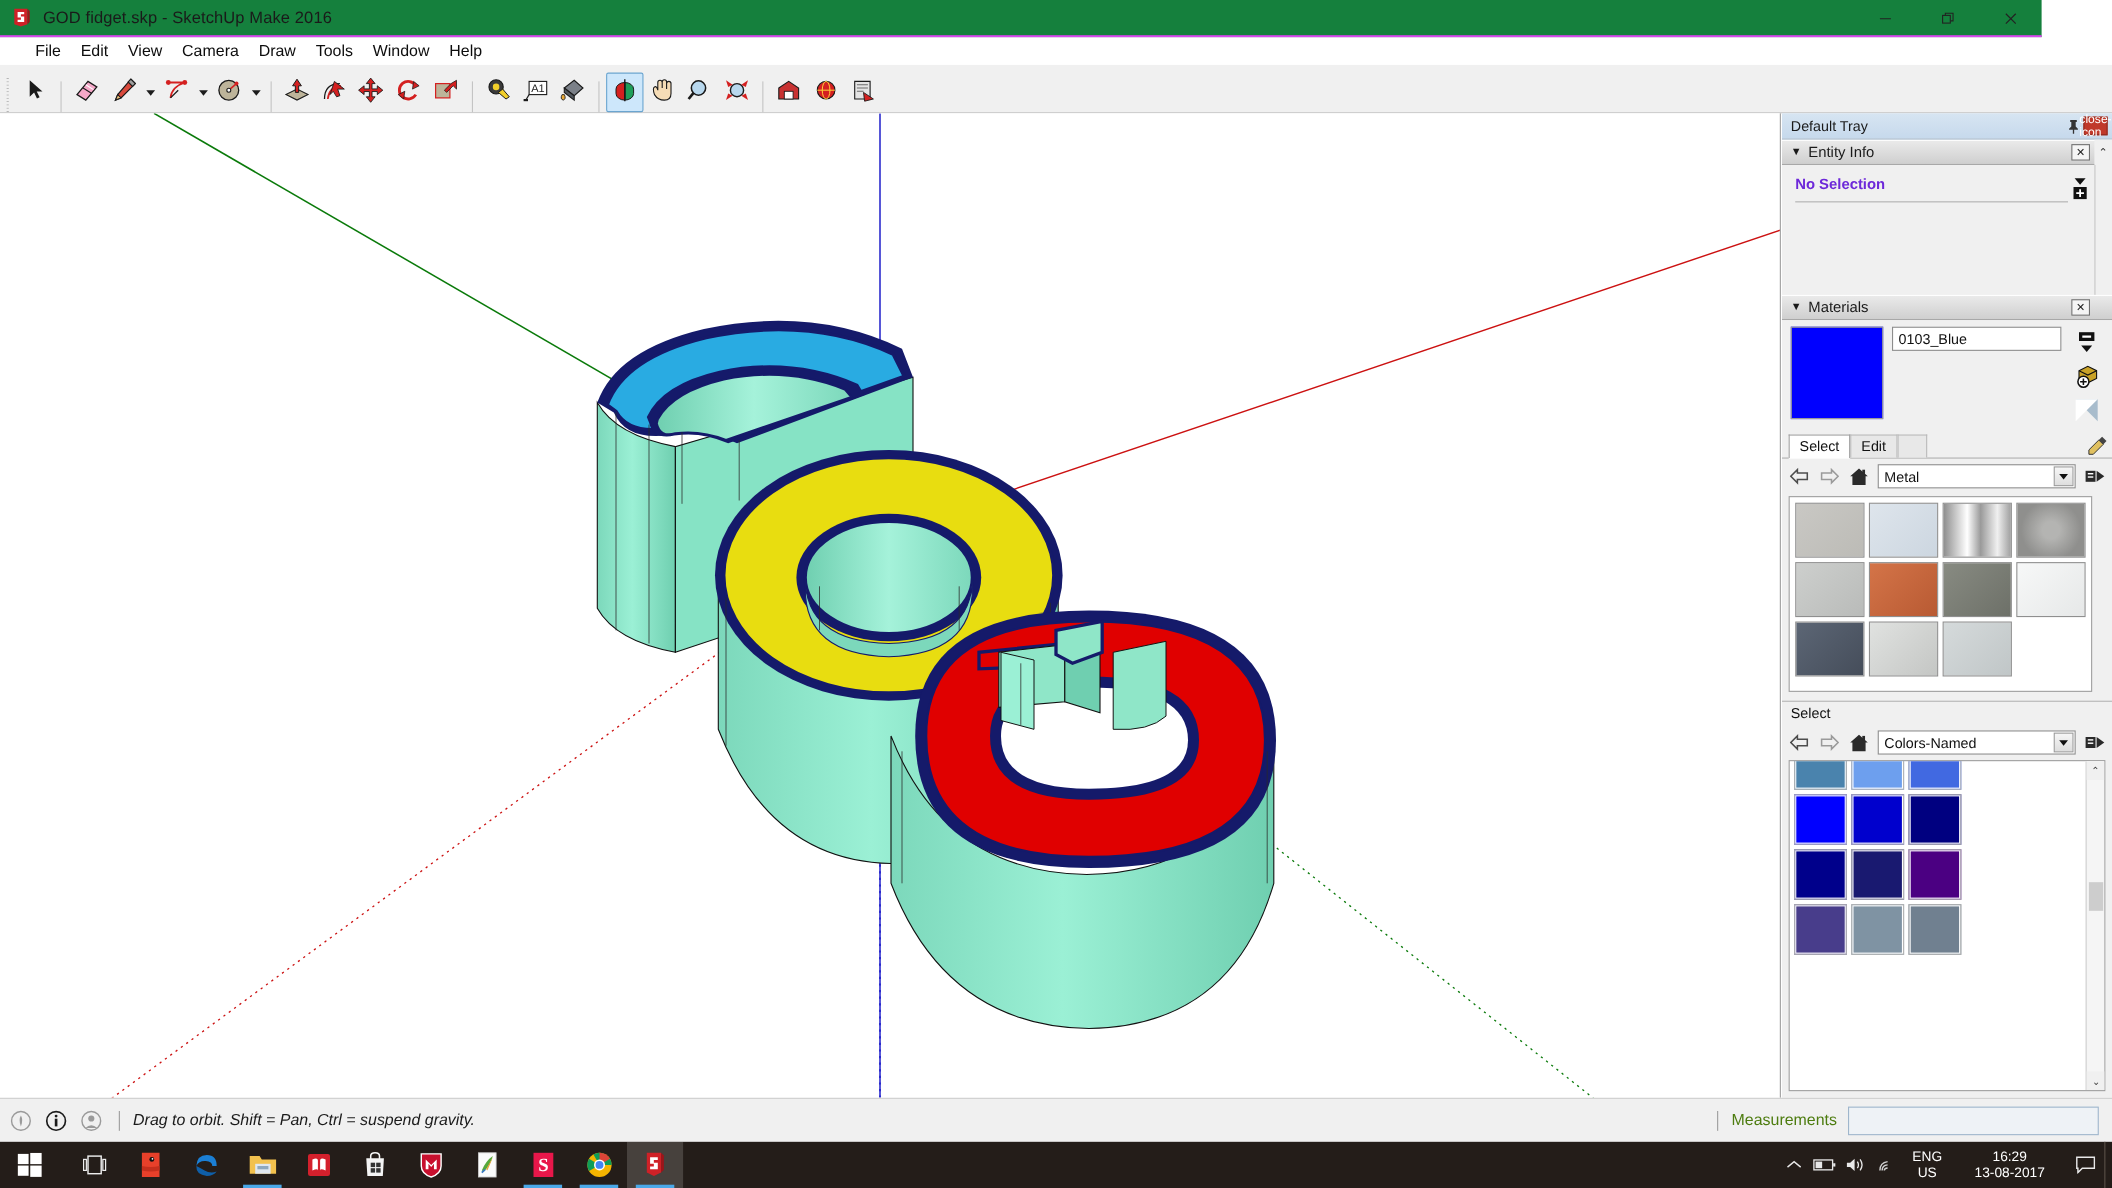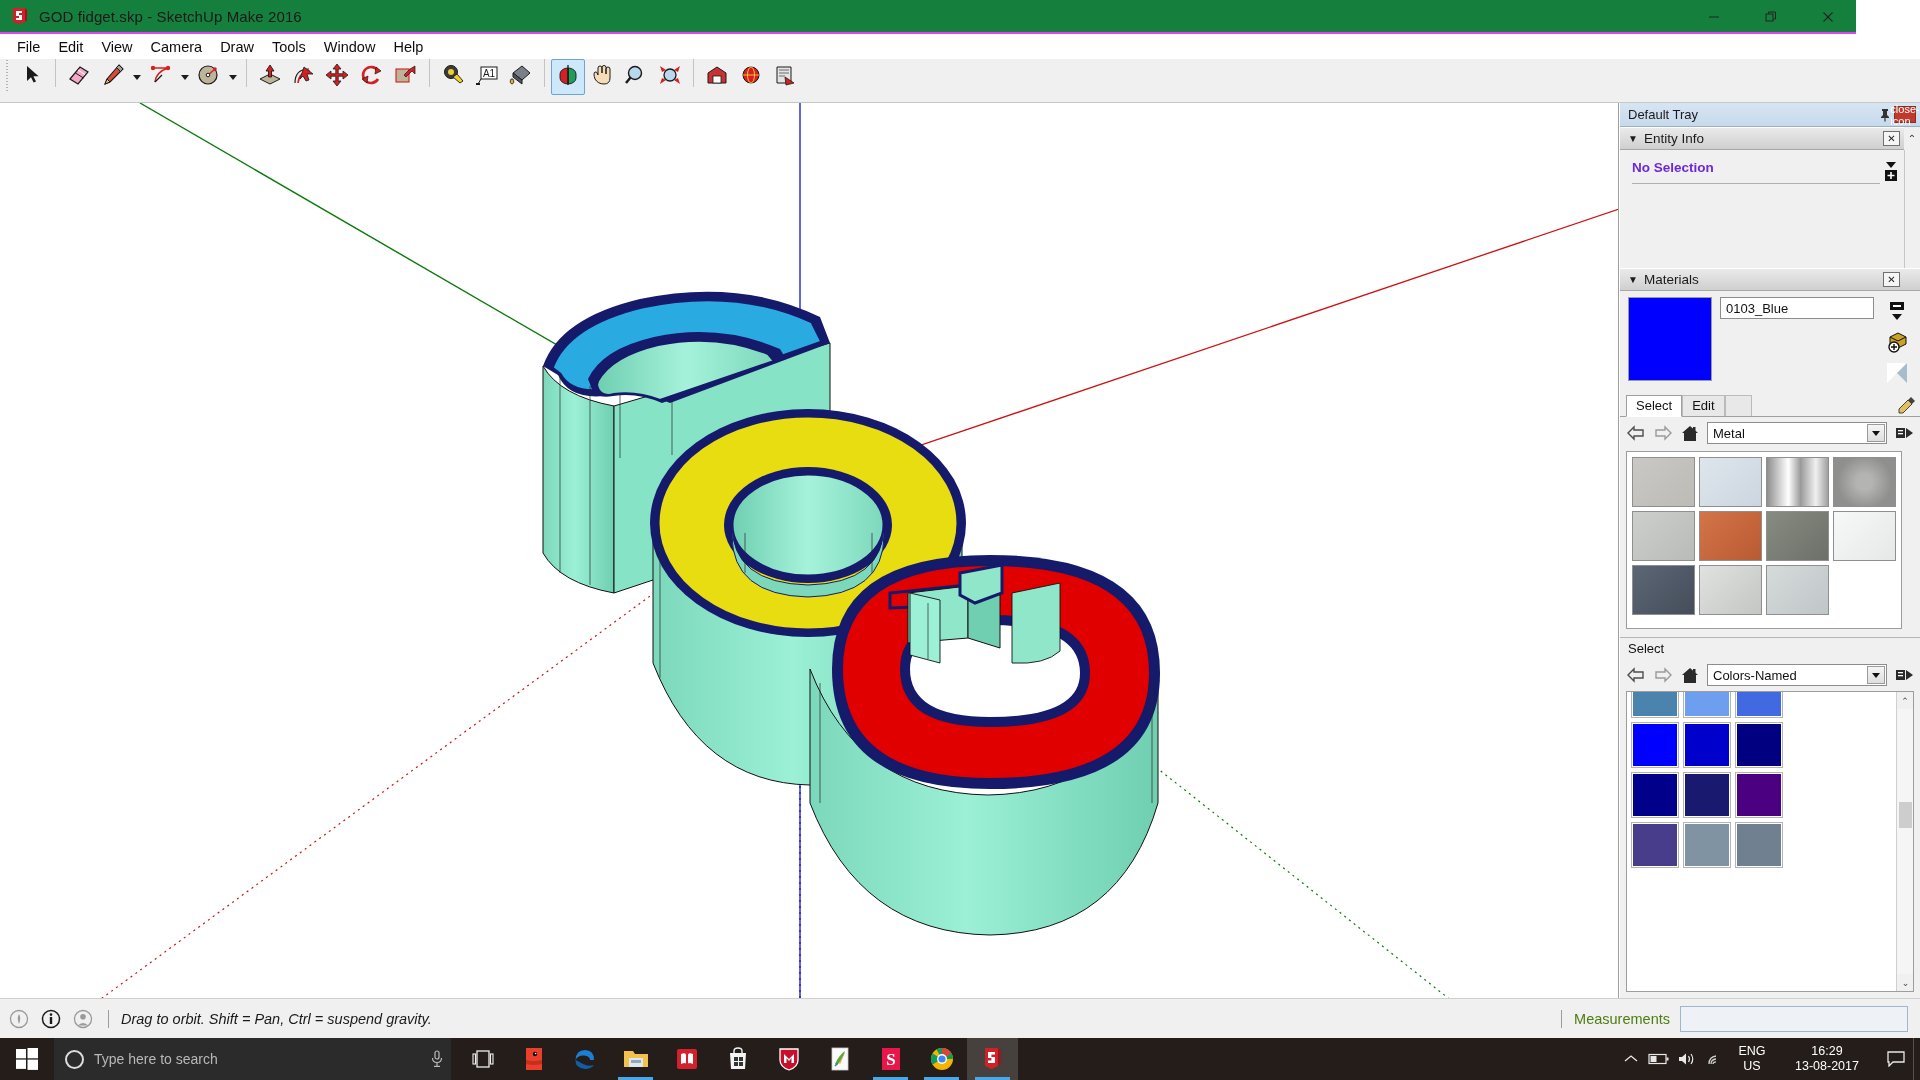--- a/index.html
+++ b/index.html
@@ -21,31 +21,31 @@
   .title-text { font-size: 15px; color: #1a1a1a; letter-spacing: .1px; }
   .win-buttons { position: absolute; right: 0; top: 0; display: flex; height: 34px; }
   .win-btn {
     width: 57px; height: 34px; display: flex; align-items: center; justify-content: center;
     font-size: 14px; color: #222;
   }
 
   
   .menubar {
     position: absolute; left: 0; top: 34px; width: 1920px; height: 25px;
-    background: #ffffff; display: flex; align-items: center; padding-left: 8px;
+    background: #ffffff; display: flex; align-items: center; padding-left: 23px;
   }
   .menu-item {
     font-size: 14.5px; color: #0d0d0d; padding: 3px 9px; white-space: nowrap;
   }
 
   
   .toolbar {
     position: absolute; left: 0; top: 59px; width: 1920px; height: 44px;
     background: #f0f0f0; border-bottom: 1px solid #c8c8c8;
-    display: flex; align-items: flex-start;
+    display: flex; align-items: flex-end;
   }
   .grip { width: 9px; height: 32px; margin-left: 3px; margin-right: 3px;
     background-image: repeating-linear-gradient(to bottom, #b4b4b4 0 1px, transparent 1px 3px);
     background-size: 2px 3px; background-repeat: repeat-y; background-position: 3px 4px;
   }
   .tb-sep { width: 1px; height: 28px; background: #c4c4c4; margin: 0 6px; }
   .tb-btn {
     width: 34px; height: 36px; display: flex; align-items: center; justify-content: center;
     position: relative; border: 1px solid transparent; border-radius: 2px;
   }
@@ -779,32 +779,20 @@
 
   <div class="taskbar">
     <div class="start-btn">
       <svg width="22" height="22" viewBox="0 0 22 22">
         <rect x="0" y="1" width="10" height="9.3" fill="#fff"></rect>
         <rect x="11.5" y="0" width="10.5" height="10.3" fill="#fff"></rect>
         <rect x="0" y="11.6" width="10" height="9.3" fill="#fff"></rect>
         <rect x="11.5" y="11.6" width="10.5" height="10.3" fill="#fff"></rect>
       </svg>
     </div>
-    <div class="search-box">
-      <span class="search-circle"></span>
-      <span class="search-ph">Type here to search</span>
-      <span class="mic">
-        <svg width="14" height="18" viewBox="0 0 14 18">
-          <rect x="5" y="1" width="4" height="8" rx="2" fill="none" stroke="#bbb" stroke-width="1.2"></rect>
-          <path d="M2.5 8 Q2.5 12.5 7 12.5 Q11.5 12.5 11.5 8" fill="none" stroke="#bbb" stroke-width="1.2"></path>
-          <line x1="7" y1="12.5" x2="7" y2="16" stroke="#bbb" stroke-width="1.2"></line>
-          <line x1="4" y1="16.4" x2="10" y2="16.4" stroke="#bbb" stroke-width="1.2"></line>
-        </svg>
-      </span>
-    </div>
 
     <div class="tb-tasks">
       <div class="task-btn">
         <svg width="24" height="20" viewBox="0 0 24 20">
           <rect x="6" y="2" width="12" height="16" fill="none" stroke="#eee" stroke-width="1.3"></rect>
           <rect x="2" y="5" width="2.5" height="10" fill="none" stroke="#eee" stroke-width="1.1"></rect>
           <rect x="19.5" y="5" width="2.5" height="10" fill="none" stroke="#eee" stroke-width="1.1"></rect>
         </svg>
       </div>
       <div class="task-btn">

